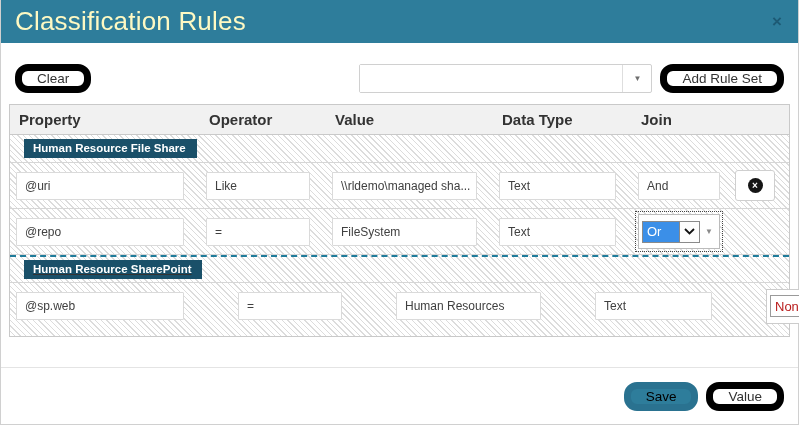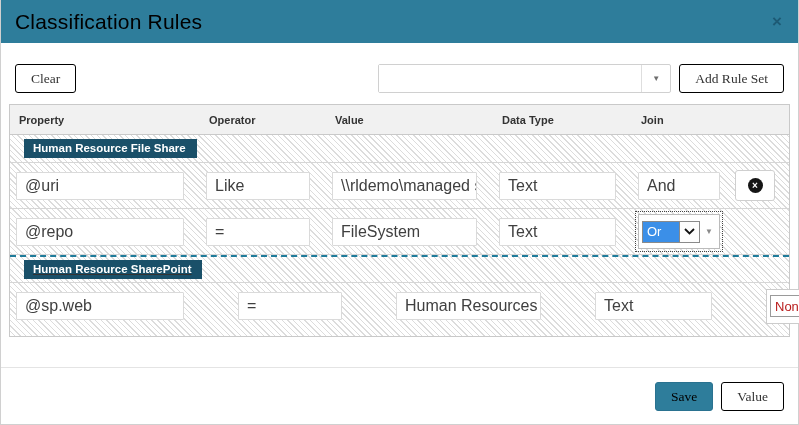--- a/index.html
+++ b/index.html
@@ -18,22 +18,22 @@
     display:flex; flex-direction:column;
   }
   
   .titlebar {
     height:43px; flex:0 0 43px;
     background:#2e7d9b;
     display:flex; align-items:center;
     padding:0 12px 0 14px;
   }
   .title {
-    color:#000000;
-    font-size:21px;
+    color:#fef9c3;
+    font-size:26px;
     font-weight:300;
     letter-spacing:0.2px;
   }
   .close {
     margin-left:auto;
     color:#1d5a74;
     font-size:17px;
     font-weight:700;
     cursor:pointer;
     line-height:1;
@@ -41,23 +41,23 @@
   }
   
   .toolbar {
     margin:21px 14px 0 14px;
     height:29px;
     display:flex; align-items:center;
   }
   .btn {
     height:29px;
     background:#ffffff;
-    border:1px solid #000000;
-    border-radius:3px;
-    font-family:Liberation Serif, serif;
+    border:7px solid #000000;
+    border-radius:13px;
+    font-family:Liberation Sans, sans-serif;
     font-size:13.5px;
     color:#333;
     padding:0 15px;
     cursor:pointer;
   }
   .spacer { flex:1; }
   .combobox {
     width:293px; height:29px;
     border:1px solid #d0d0d0;
     border-radius:2px;
@@ -86,21 +86,21 @@
     display:grid;
     grid-template-columns:190px 126px 167px 139px 97px 1fr;
   }
   .thead {
     height:30px;
     background:#f1f1f1;
     border-bottom:1px solid #c9c9c9;
     align-items:center;
   }
   .th {
-    font-size:11px; font-weight:700; color:#333;
+    font-size:15px; font-weight:700; color:#333;
     padding-left:9px;
     white-space:nowrap;
   }
   .tbody {
     background-color:#ffffff;
     background-image:repeating-linear-gradient(45deg,#ffffff 0px,#ffffff 3px,#dcdcdc 3px,#dcdcdc 4px);
     padding-bottom:7px;
   }
   .group-row {
     height:28px;
@@ -131,21 +131,21 @@
     padding:0 16px 0 6px;
     height:100%;
   }
   .cell.join-cell { padding:0 9px 0 6px; }
   .cell.action-cell { padding:0 0 0 6px; }
   .field {
     flex:1; height:28px;
     background:#ffffff;
     border:1px solid #dadada;
     border-radius:1px;
-    font-size:16px; color:#404040;
+    font-size:12px; color:#404040;
     display:flex; align-items:center;
     padding:0 8px;
     white-space:nowrap; overflow:hidden;
   }
   
   .join-widget {
     flex:1; height:35px;
     background:#fff;
     border:1px solid #cccccc;
     display:flex; align-items:center;

